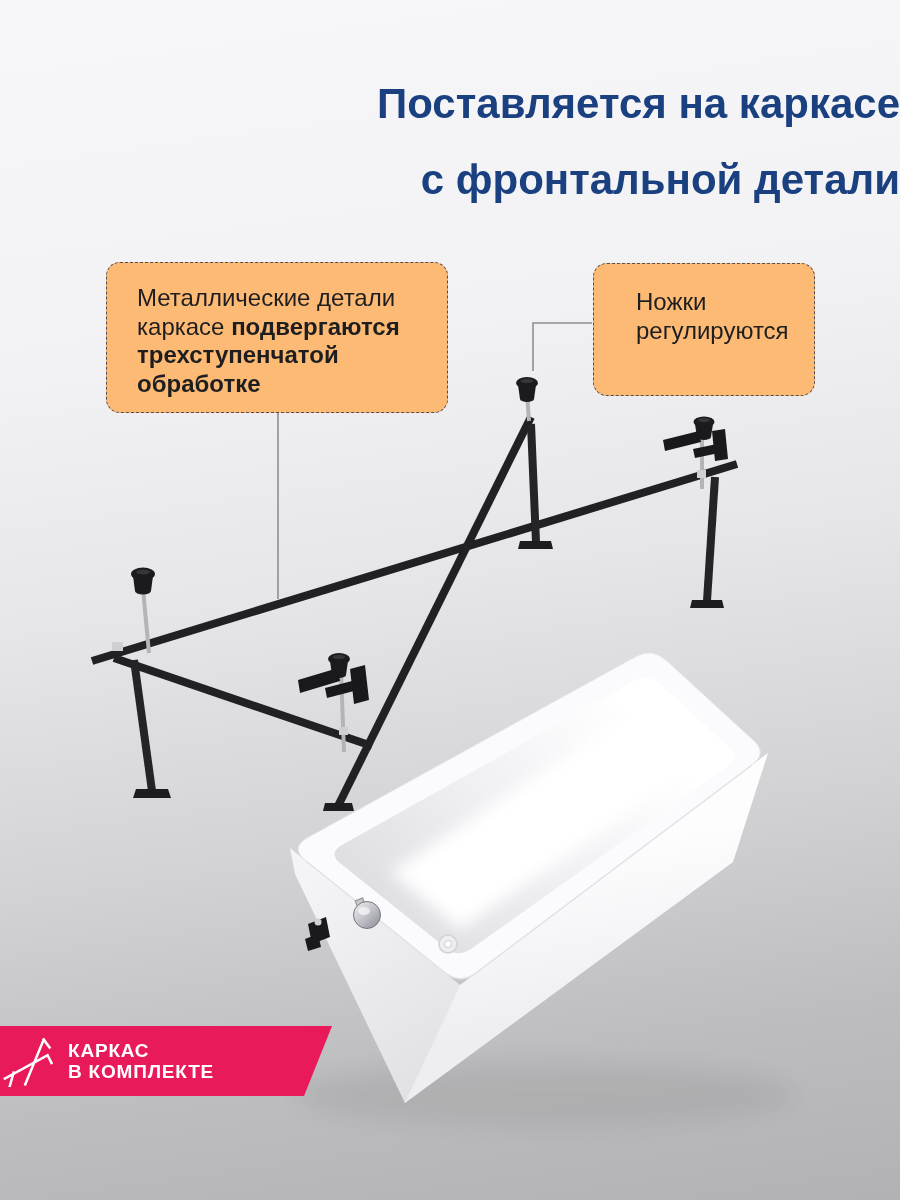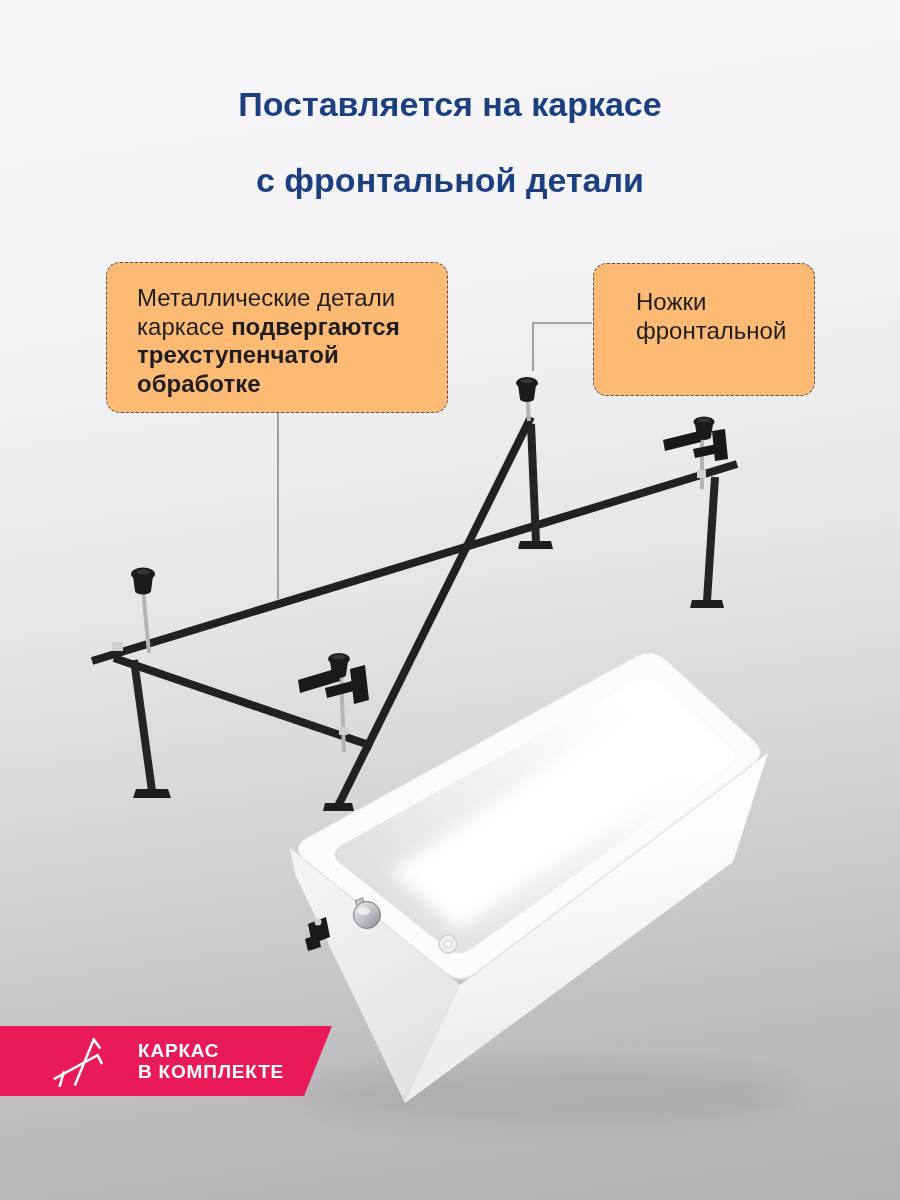--- a/index.html
+++ b/index.html
@@ -4,35 +4,35 @@
 <style>
   html,body{margin:0;padding:0;}
   body{
     width:900px;height:1200px;position:relative;overflow:hidden;
     font-family:"Liberation Sans",sans-serif;
     background:linear-gradient(172deg,#f7f7f9 0%,#f2f2f5 28%,#e6e6e9 48%,#d2d2d5 68%,#bdbdbf 85%,#b2b2b4 100%);
   }
   .scene{position:absolute;left:0;top:0;z-index:1;}
   .page-title{
     position:absolute;top:66px;left:0;width:900px;z-index:3;
-    text-align:center;font-weight:700;font-size:34px;line-height:76px;
+    text-align:right;font-weight:700;font-size:42px;line-height:76px;
     color:#1b4080;letter-spacing:0px;
   }
   .callout{
     position:absolute;z-index:3;background:#fdba74;
     border:1.6px dashed #4f4f54;border-radius:14px;box-sizing:border-box;
     color:#1e1e20;font-size:24px;line-height:28.5px;font-weight:400;
   }
   .callout .b{font-weight:700;}
   .callout-left{left:106px;top:262px;width:342px;height:151px;padding:21px 10px 0 30px;}
   .callout-right{left:593px;top:263px;width:222px;height:133px;padding:24px 0 0 42px;}
   .badge{
     position:absolute;left:0;top:1026px;width:332px;height:70px;z-index:4;
     clip-path:polygon(0 0,100% 0,calc(100% - 28px) 100%,0 100%);
-    display:flex;align-items:center;gap:20px;padding-left:50px;box-sizing:border-box;
+    display:flex;align-items:center;box-sizing:border-box;
     background:#e81a5a;
   }
   .badge-text{color:#ffffff;font-weight:700;font-size:19px;line-height:21.5px;letter-spacing:0.8px;}
 </style>
 </head>
 <body>
 
 <svg class="scene" width="900" height="1200" viewBox="0 0 900 1200">
   <defs>
     <linearGradient id="basinGrad" gradientUnits="userSpaceOnUse" x1="400" y1="950" x2="640" y2="720">
@@ -187,21 +187,21 @@
   </div>
   <div>
     <span>каркасе </span><span class="b">подвергаются</span>
   </div>
   <div class="b">трехступенчатой</div>
   <div class="b">обработке</div>
 </div>
 
 <div class="callout callout-right">
   <div>Ножки</div>
-  <div>фронтальной</div>
+  <div>регулируются</div>
 </div>
 
 <div class="badge" style="background: rgb(232, 26, 90);">
   <svg width="68" height="52" viewBox="0 0 70 52">
     <g stroke="#ffffff" stroke-width="2.6" fill="none" stroke-linecap="square">
       <path d="M45,4 L26,50"></path>
       <path d="M45,4 L51,12"></path>
       <path d="M5,44 L49,20 L53,28"></path>
       <path d="M14,38 L10,52"></path>
     </g>

